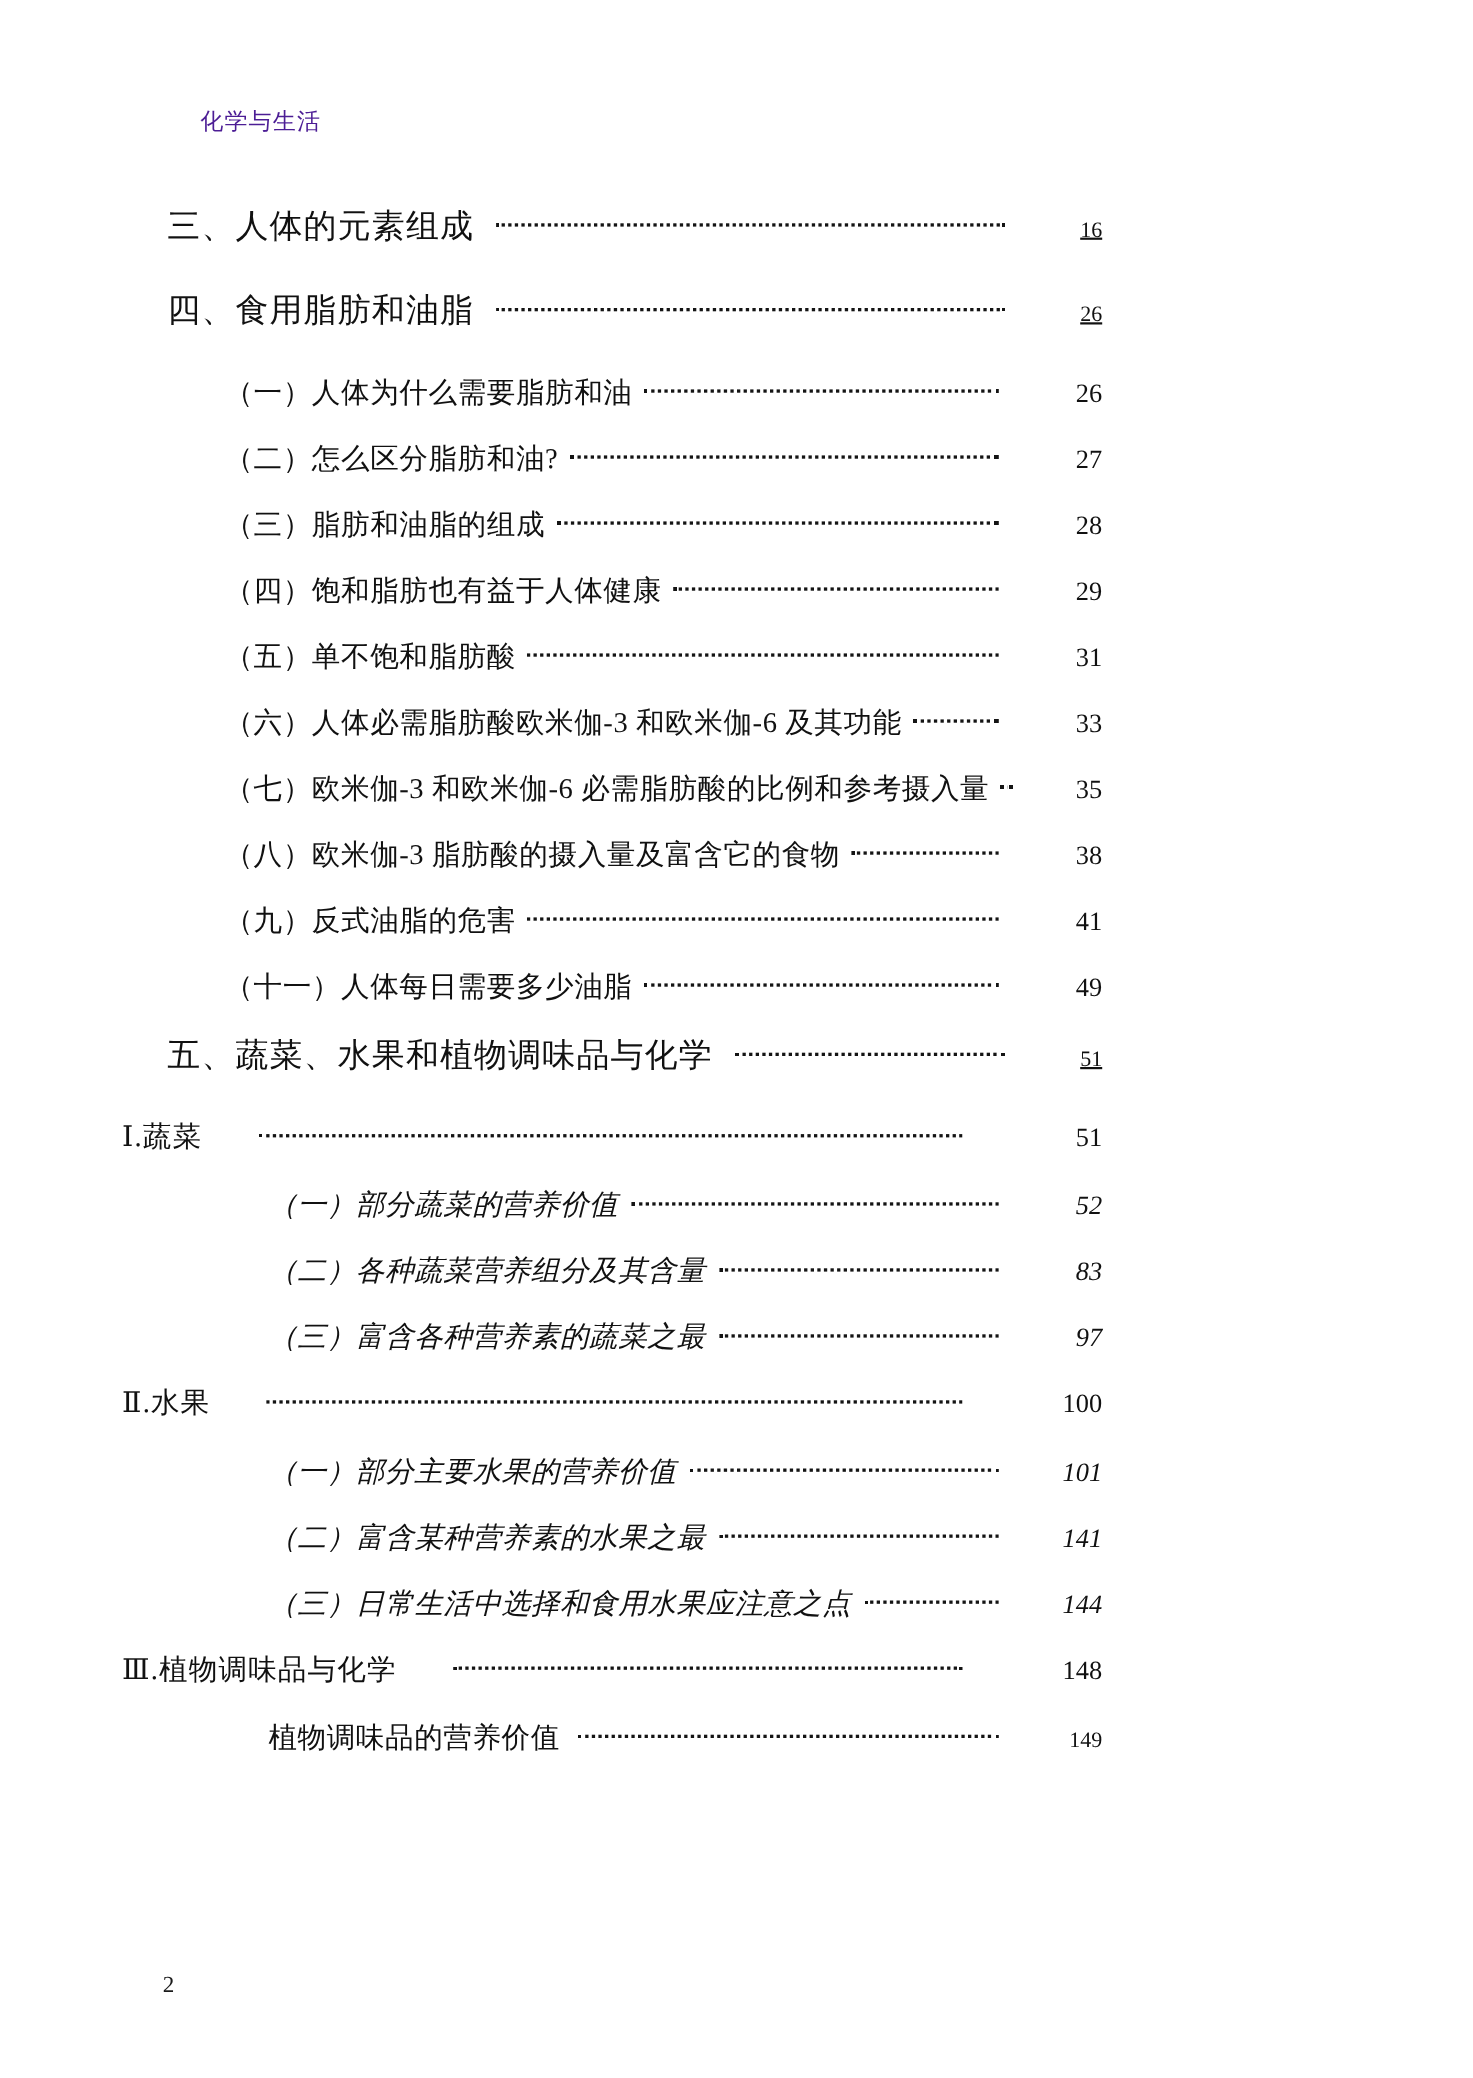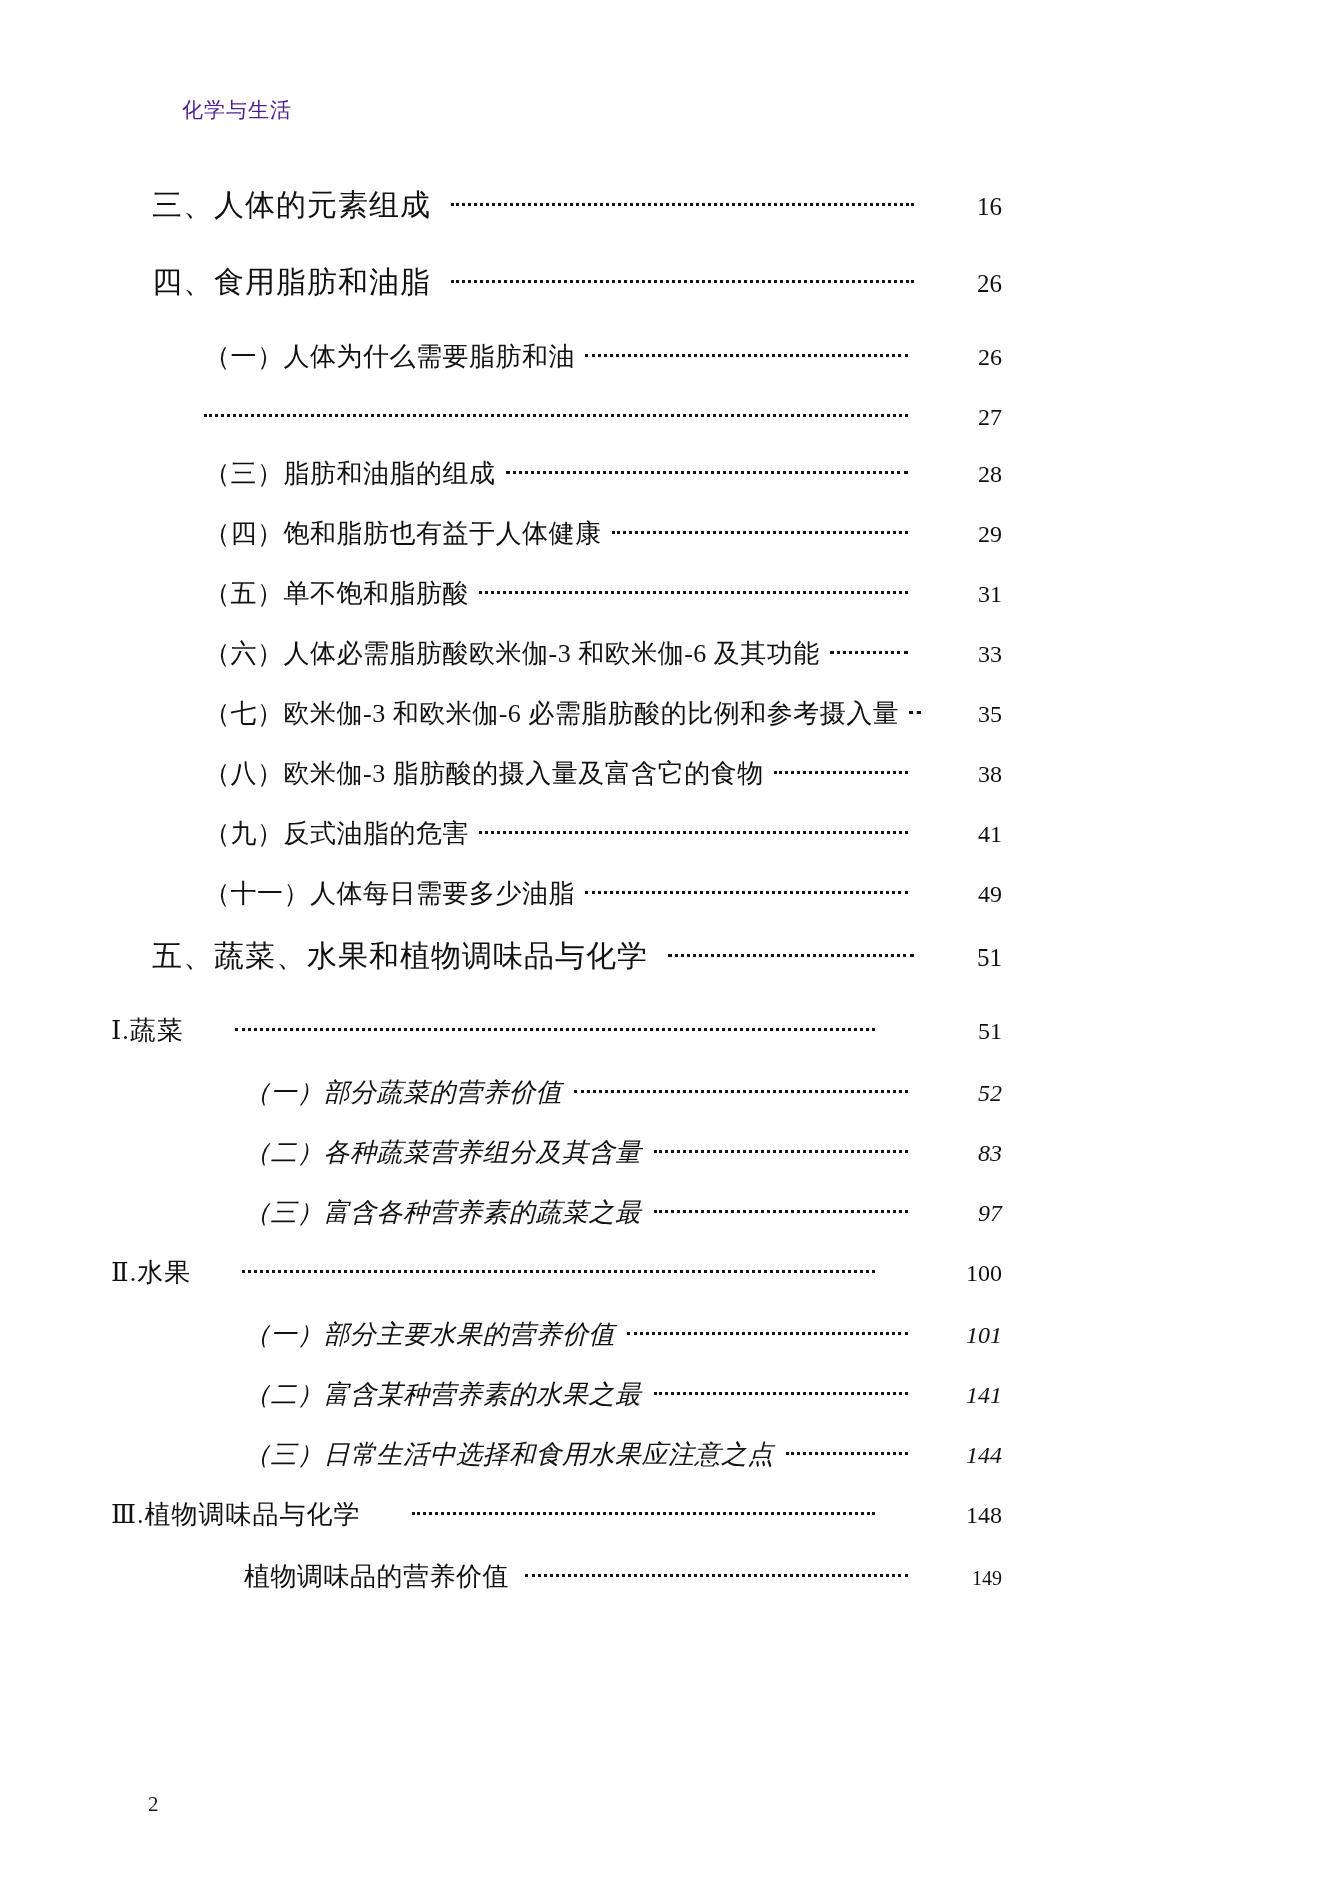--- a/index.html
+++ b/index.html
@@ -68,21 +68,21 @@
     font-family: "Liberation Serif", "DejaVu Serif", serif;
   }
 
   
   .lvl-main {
     font-size: 30px;
     padding-left: 152px;
     margin-bottom: 36px;
   }
   .lvl-main .label { padding-right: 20px; letter-spacing: 1px; }
-  .lvl-main .pageno { width: 70px; font-size: 25px; padding-left: 18px;}
+  .lvl-main .pageno { width: 70px; font-size: 20px; padding-left: 18px; text-decoration: underline;}
 
   
   .lvl-roman {
     font-size: 26px;
     padding-left: 111px;
     margin-bottom: 27px;
     gap: 33px;
   }
   .lvl-roman .label { padding-right: 18px; letter-spacing: 1px; }
   .lvl-roman .pageno { width: 78px; font-size: 24px; padding-left: 16px;}
@@ -144,20 +144,21 @@
         <span class="label">四、食用脂肪和油脂</span>
         <span class="leader"></span>
         <span class="pageno">26</span>
       </div>
       <div class="row right-edge lvl-sub">
         <span class="label">（一）人体为什么需要脂肪和油</span>
         <span class="leader"></span>
         <span class="pageno">26</span>
       </div>
       <div class="row right-edge lvl-sub">
+        <span class="label">（二）怎么区分脂肪和油?</span>
         <span class="leader"></span>
         <span class="pageno">27</span>
       </div>
       <div class="row right-edge lvl-sub">
         <span class="label">（三）脂肪和油脂的组成</span>
         <span class="leader"></span>
         <span class="pageno">28</span>
       </div>
       <div class="row right-edge lvl-sub">
         <span class="label">（四）饱和脂肪也有益于人体健康</span>

